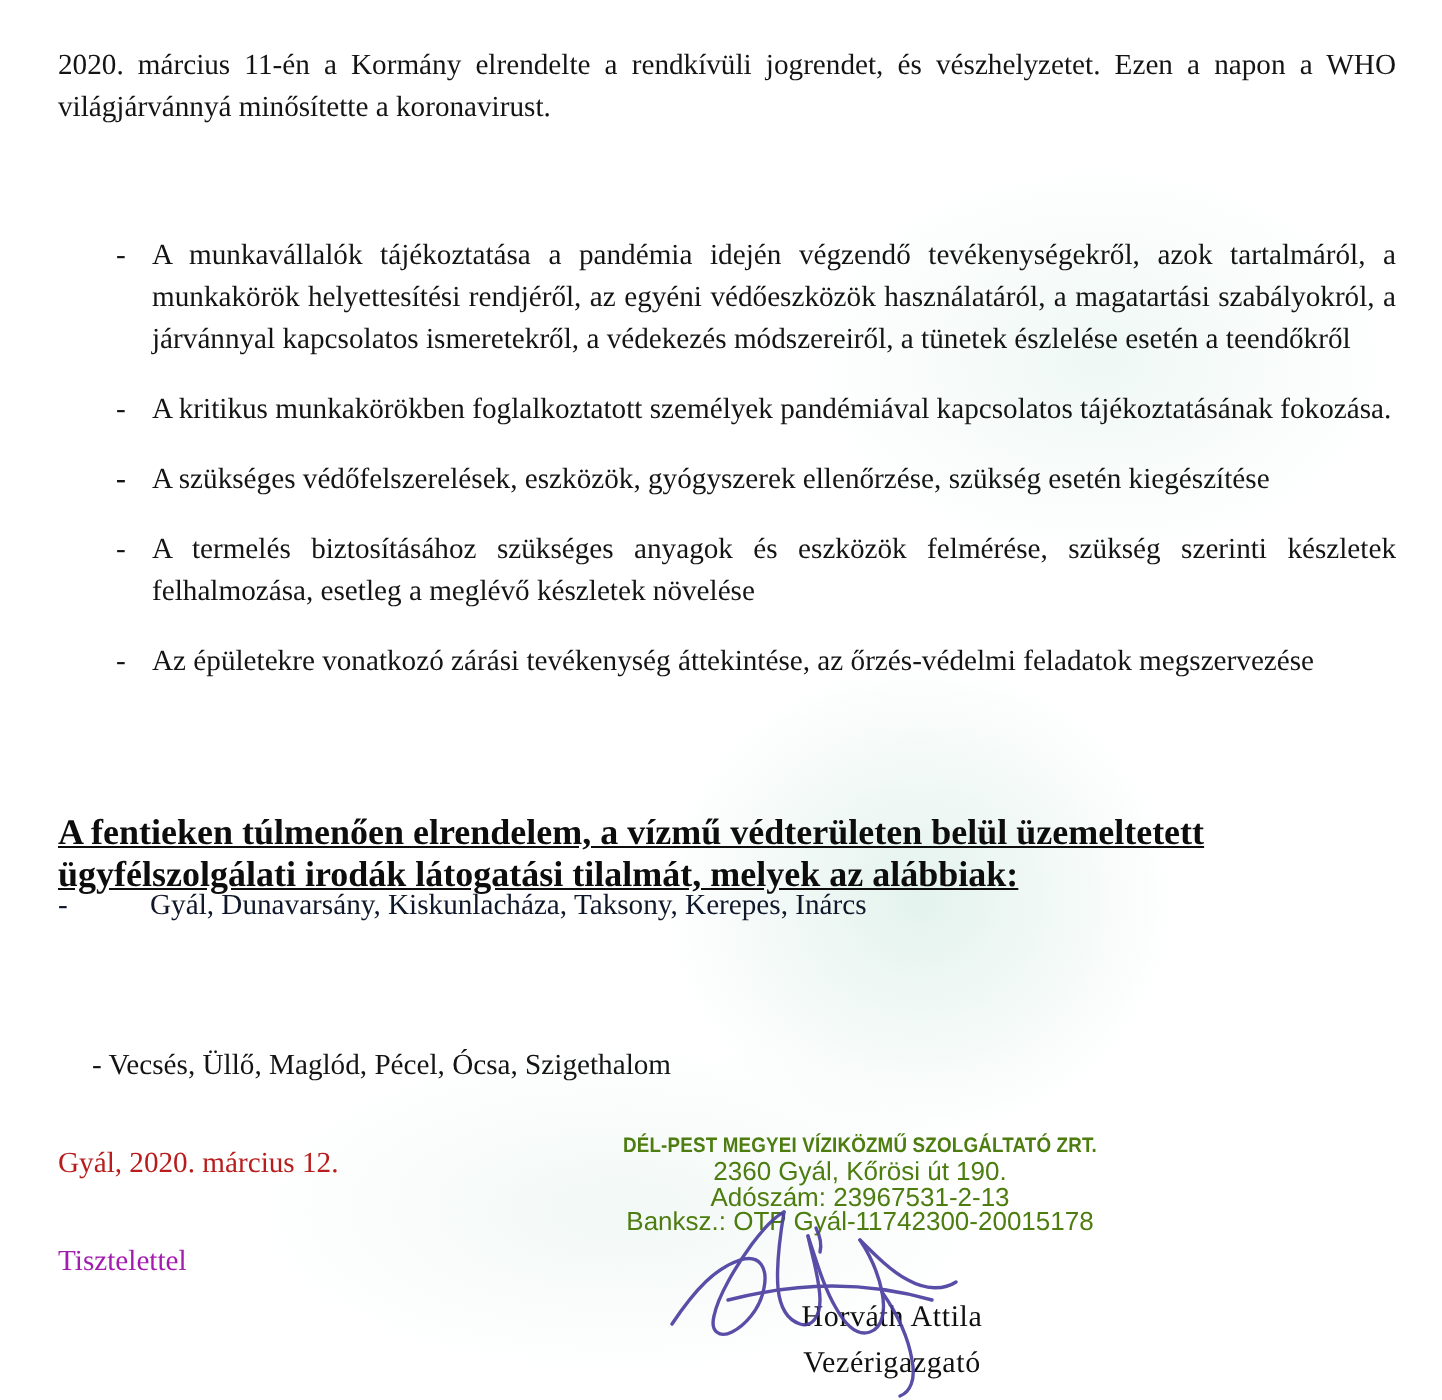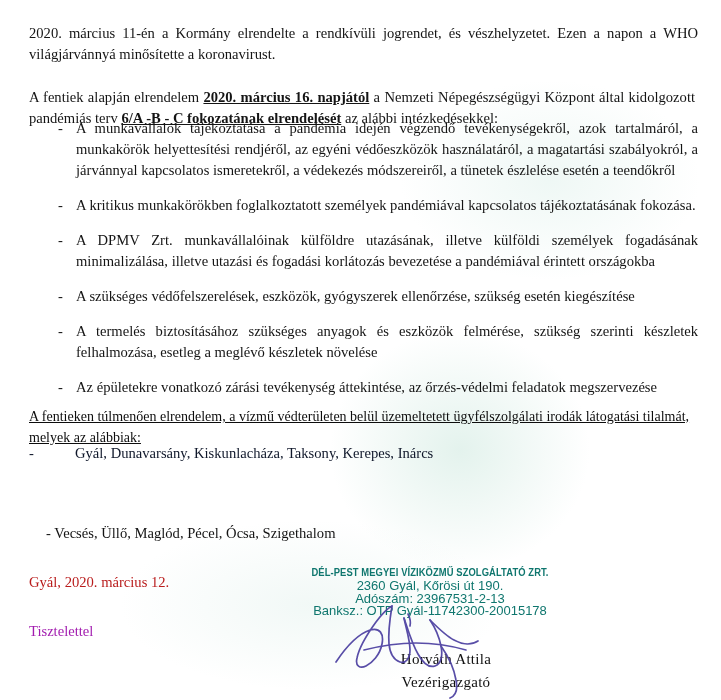--- a/index.html
+++ b/index.html
@@ -92,22 +92,22 @@
     position: absolute;
     left: 29px;
     top: 0;
     font-size: 14.6px;
     line-height: 21px;
   }
 
   .heading-ul {
     position: absolute;
     left: 29px;
-    font-weight: normal;
-    font-size: 14px;
+    font-weight: bold;
+    font-size: 18px;
     line-height: 21px;
     color: #0d0d0d;
   }
   .heading-ul span {
     text-decoration: underline;
   }
   .h-visit { top: 406px; width: 668px; }
   .h-open  { top: 487px; width: 560px; }
 
   .city-bullet {
@@ -152,21 +152,21 @@
   }
 
   
   .stamp {
     position: absolute;
     left: 305px;
     top: 566px;
     width: 250px;
     text-align: center;
     font-family: "Liberation Sans", "DejaVu Sans", sans-serif;
-    color: #0f766e;
+    color: #4d7c0f;
   }
   .stamp-title {
     font-size: 9.4px;
     font-weight: bold;
     letter-spacing: 0.1px;
     white-space: nowrap;
     transform: scaleY(1.12);
     transform-origin: center top;
     margin-bottom: 3px;
   }
@@ -204,26 +204,25 @@
 <body>
 
 <div class="scan-tint tint-a"></div>
 <div class="scan-tint tint-b"></div>
 <div class="scan-tint tint-c"></div>
 
 <div class="page">
 
   <p class="para p-intro">2020. március 11-én a Kormány elrendelte a rendkívüli jogrendet, és vészhelyzetet. Ezen a napon a WHO világjárvánnyá minősítette a koronavirust.</p>
 
-  <p class="para p-order"><span>A fentiek alapján elrendelem </span><span class="bold-ul">2020. március 16. napjától</span><span> a Nemzeti Népegészségügyi Központ által kidolgozott pandémiás terv </span><span class="bold-ul">6/A -B - C fokozatának elrendelését</span><span> az alábbi intézkedésekkel:</span></p>
 
   <div class="bullets">
     <div class="bullet"><span class="dash">-</span><span>A munkavállalók tájékoztatása a pandémia idején végzendő tevékenységekről, azok tartalmáról, a munkakörök helyettesítési rendjéről, az egyéni védőeszközök használatáról, a magatartási szabályokról, a járvánnyal kapcsolatos ismeretekről, a védekezés módszereiről, a tünetek észlelése esetén a teendőkről</span></div>
     <div class="bullet"><span class="dash">-</span><span>A kritikus munkakörökben foglalkoztatott személyek pandémiával kapcsolatos tájékoztatásának fokozása.</span></div>
-    <div class="bullet"><span class="dash">-</span><span>A DPMV Zrt. munkavállalóinak külföldre utazásának, illetve külföldi személyek fogadásának minimalizálása, illetve utazási és fogadási korlátozás bevezetése a pandémiával érintett országokba</span></div>
+    <div class="bullet"><span class="dash">-</span></div>
     <div class="bullet"><span class="dash">-</span><span>A szükséges védőfelszerelések, eszközök, gyógyszerek ellenőrzése, szükség esetén kiegészítése</span></div>
     <div class="bullet"><span class="dash">-</span><span>A termelés biztosításához szükséges anyagok és eszközök felmérése, szükség szerinti készletek felhalmozása, esetleg a meglévő készletek növelése</span></div>
     <div class="bullet"><span class="dash">-</span><span>Az épületekre vonatkozó zárási tevékenység áttekintése, az őrzés-védelmi feladatok megszervezése</span></div>
   </div>
 
   <div class="heading-ul h-visit"><span>A fentieken túlmenően elrendelem, a vízmű védterületen belül üzemeltetett ügyfélszolgálati irodák látogatási tilalmát, melyek az alábbiak:</span></div>
 
   <div class="city-bullet"><span class="dash">-</span><span>Gyál, Dunavarsány, Kiskunlacháza, Taksony, Kerepes, Inárcs</span></div>
 
 

